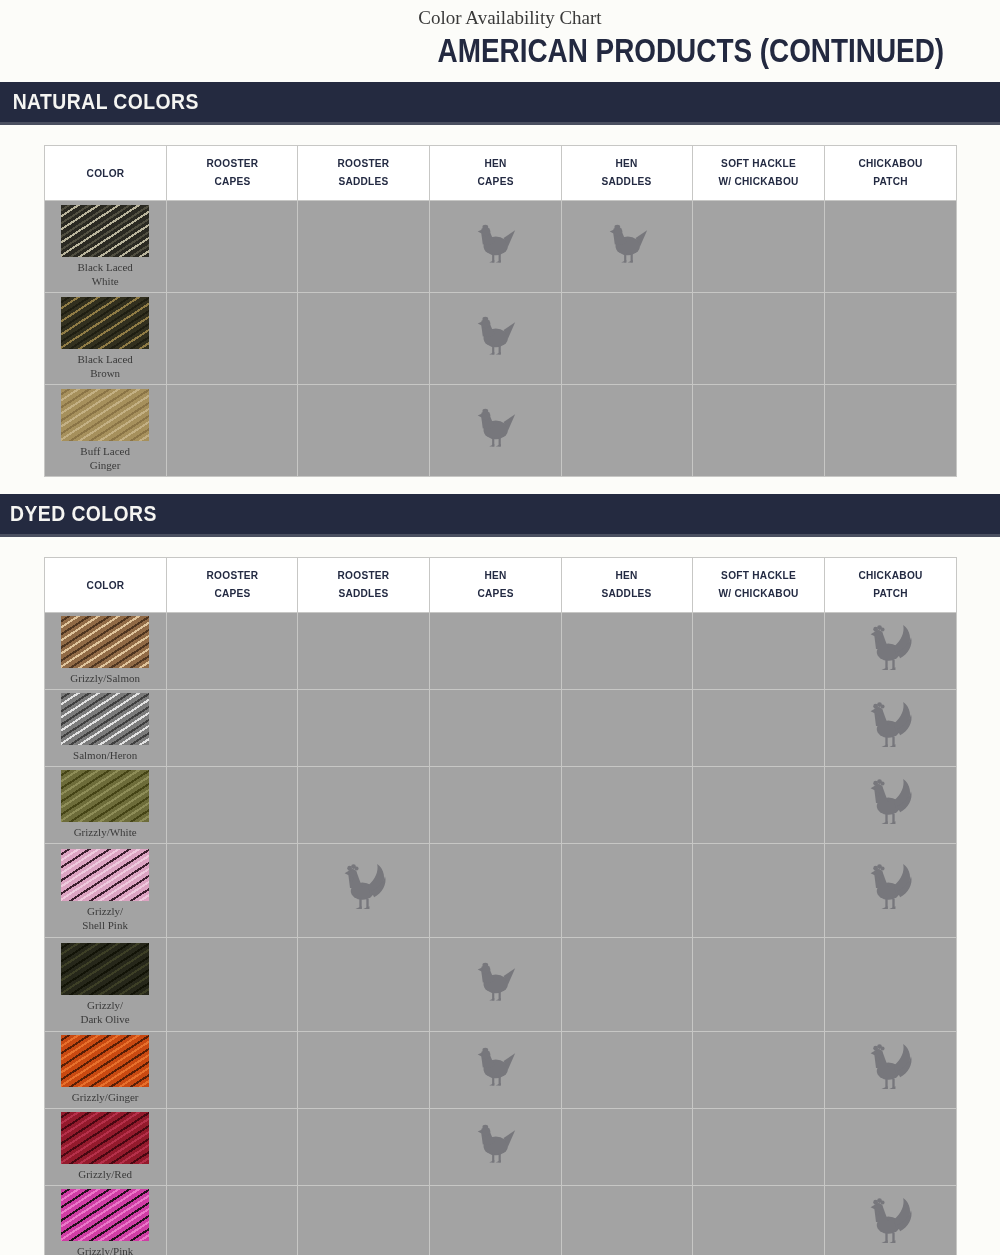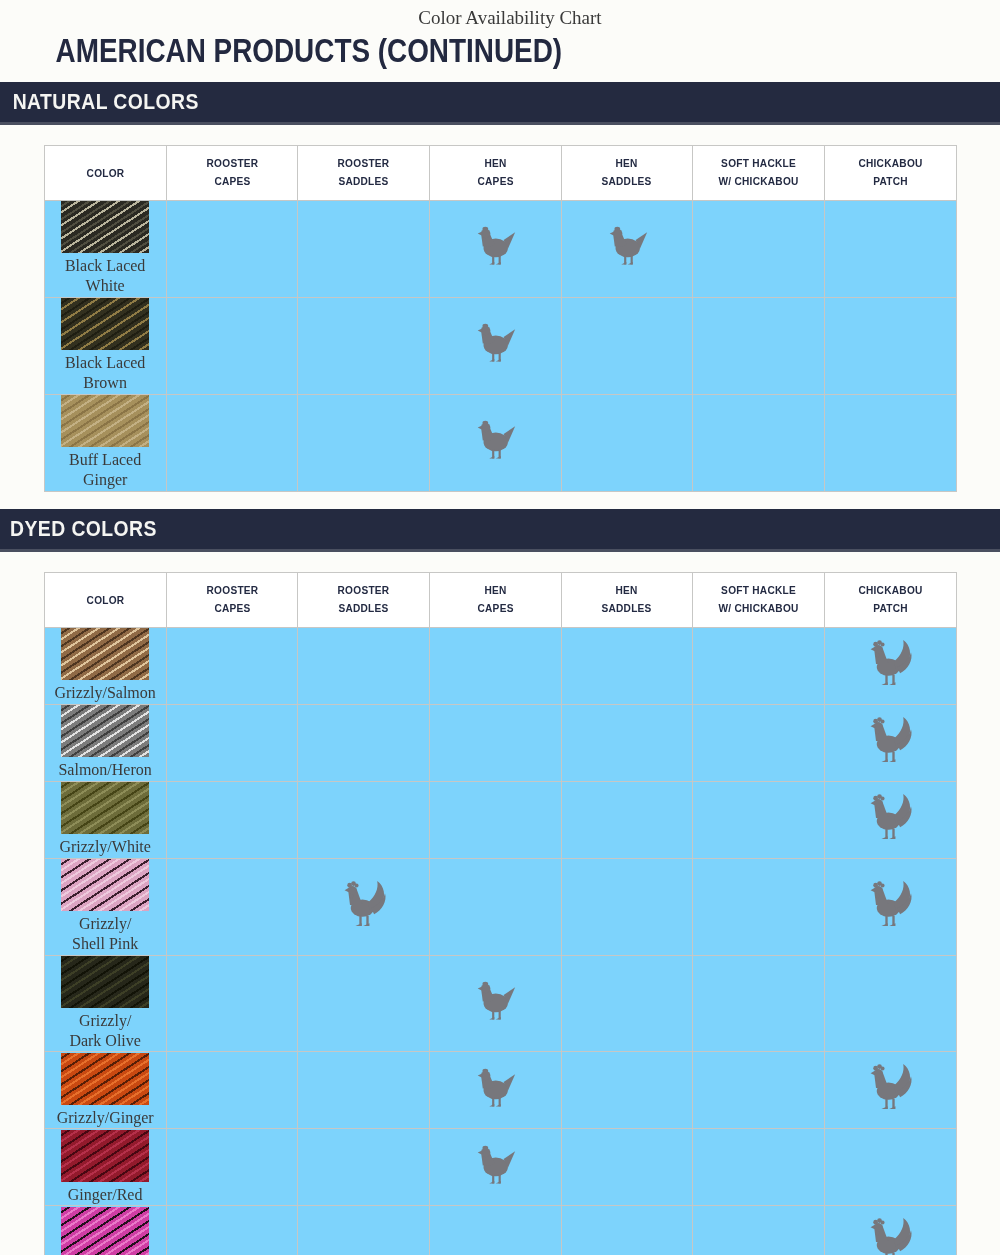--- a/index.html
+++ b/index.html
@@ -2,52 +2,52 @@
 <html><head>
 <meta charset="utf-8">
 <style>
   html,body{margin:0;padding:0;}
   body{
     width:1000px;height:1255px;background:#fcfcf9;overflow:hidden;
     font-family:"Liberation Serif", serif;
   }
   .topper{text-align:center;padding-top:7px;}
   .subtitle{font-size:19px;color:#3a3a3a;line-height:1.2;padding-left:20px;}
-  .main-title-wrap{text-align:left;margin-top:1px;}
+  .main-title-wrap{text-align:right;margin-top:1px;}
   .main-title{
     display:inline-block;font-family:"Liberation Sans", sans-serif;
     font-weight:bold;font-size:34px;color:#232940;letter-spacing:0px;
     transform:scaleX(0.82);transform-origin:center;white-space:nowrap;
   }
   .section-bar{
     height:40px;background:#242a40;border-bottom:3px solid #4a4f60;
     display:flex;align-items:center;margin-top:12px;
   }
   .bar-text{
     display:inline-block;color:#f5f5f2;font-family:"Liberation Sans", sans-serif;
     font-weight:bold;font-size:22px;letter-spacing:0.5px;
     transform:scaleX(0.88);transform-origin:center;white-space:nowrap;
   }
   table.avail-table{
-    width:913px;margin:20px auto 17px auto;border-collapse:collapse;background:#7dd3fc;
+    width:913px;margin:20px auto 17px auto;border-collapse:collapse;background:#a3a3a3;
     table-layout:fixed;
   }
   table.avail-table th, table.avail-table td{
     border:1px solid #c7c7c5;padding:0;vertical-align:middle;text-align:center;
   }
   table.avail-table th{height:54px;background:#fff;}
   .col-head{
     display:inline-block;font-family:"Liberation Sans", sans-serif;font-weight:bold;
     font-size:11.5px;color:#232a42;line-height:1.55;white-space:pre-line;
     transform:scaleX(0.88);transform-origin:center;letter-spacing:0.3px;
   }
   td.color-cell{padding:5px 0 3px 0;}
   .swatch{width:88px;height:52px;margin:0 auto;}
   .color-name{
-    font-size:16px;color:#3a3a3a;line-height:1.28;white-space:pre-line;margin-top:3px;
+    font-size:11px;color:#3a3a3a;line-height:1.28;white-space:pre-line;margin-top:3px;
   }
   .icon-wrap{display:inline-block;line-height:0;}
 </style>
 </head>
 <body>
 
 <div class="page">
 
   <div class="topper">
     <div class="subtitle">Color Availability Chart</div>
@@ -380,21 +380,21 @@
       <path d="M41,40 C51,36 57,29 59,21 C62,31 55,43 45,48 Z"></path>
       <rect x="26" y="50" width="3" height="13"></rect>
       <rect x="35" y="50" width="3" height="13"></rect>
       <polygon points="21,63 29,59.5 29,63"></polygon>
       <polygon points="31,63 39,59.5 39,63"></polygon>
     </svg></span></td>
         </tr>
         <tr style="height: 77px;">
           <td class="color-cell">
             <div class="swatch" style="background: repeating-linear-gradient(-33deg, rgb(147, 26, 44) 0px, rgb(147, 26, 44) 4px, rgb(181, 48, 74) 4px, rgb(181, 48, 74) 6px, rgb(147, 26, 44) 6px, rgb(147, 26, 44) 9px, rgb(71, 8, 18) 9px, rgb(71, 8, 18) 11px);"></div>
-            <div class="color-name">Ginger/Red</div>
+            <div class="color-name">Grizzly/Red</div>
           </td>
           <td></td>
           <td></td>
           <td><span class="icon-wrap">
     <svg width="46" height="45" viewBox="0 0 64 62" fill="#77777c" xmlns="http://www.w3.org/2000/svg">
       <ellipse cx="33" cy="33" rx="17" ry="13"></ellipse>
       <polygon points="13,16 24,11 32,30 15,31"></polygon>
       <circle cx="19" cy="13" r="6.5"></circle>
       <ellipse cx="18.5" cy="6.5" rx="4" ry="3"></ellipse>
       <polygon points="8,13 14,10 14,16"></polygon>

